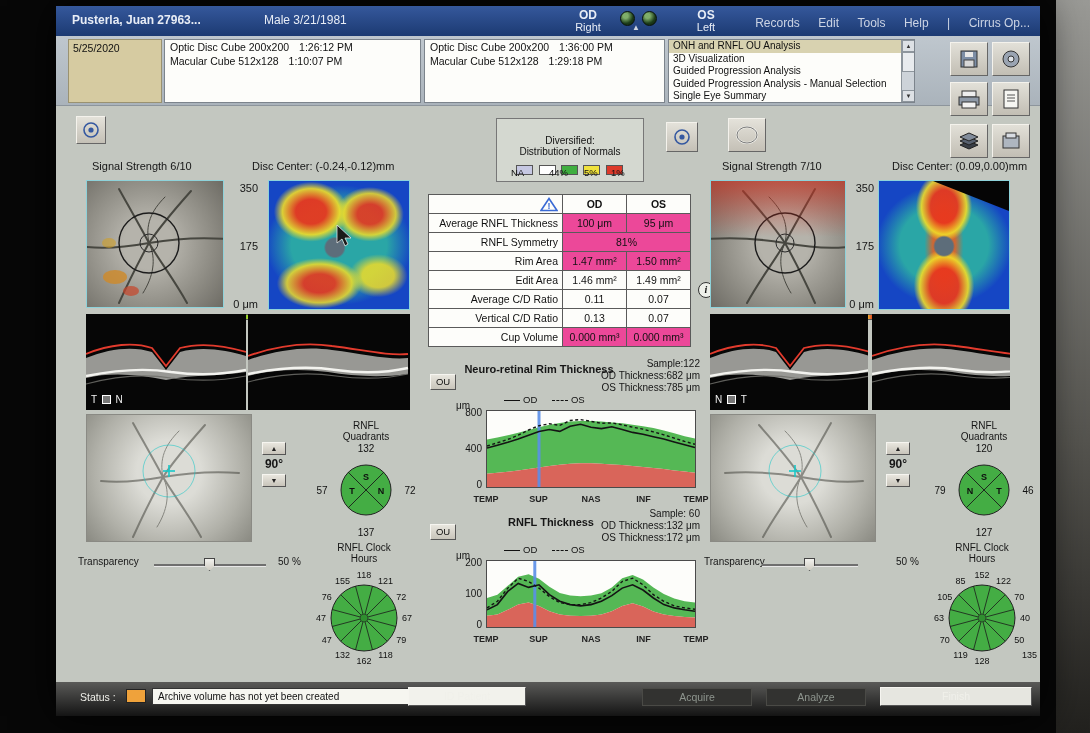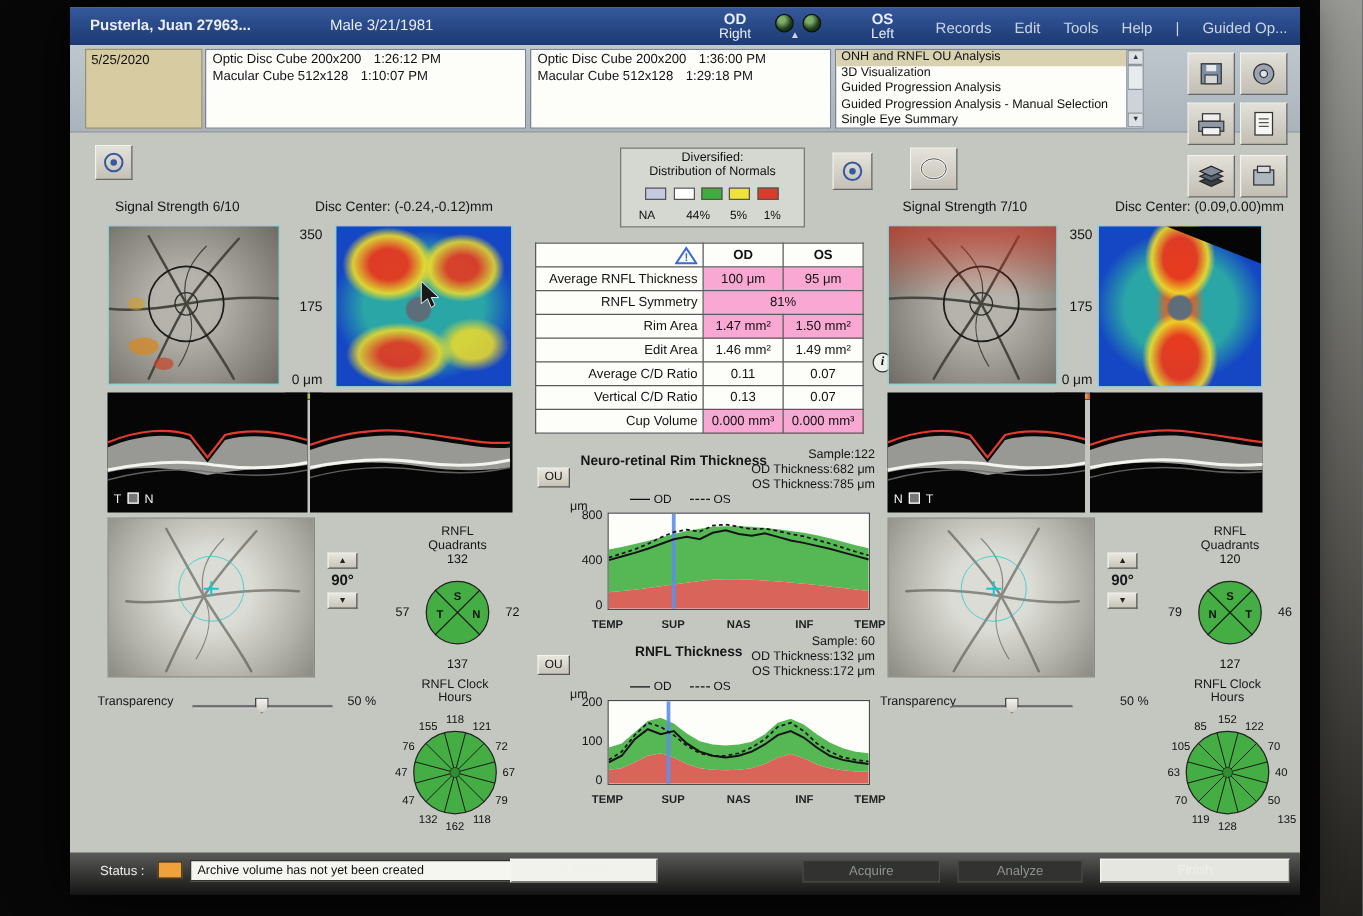--- a/index.html
+++ b/index.html
@@ -34,21 +34,21 @@
   .rt{text-align:right}
   .btn3d{background:linear-gradient(180deg,#e8e6de,#c8c4ba);border:1px solid #555;border-top-color:#f6f5f0;border-left-color:#f6f5f0;cursor:pointer}
   .imgbox{position:absolute;border:1px solid #8ed2da;overflow:hidden}
   .iconbtn{position:absolute;background:linear-gradient(180deg,#e4e2da,#c4c0b6);border:1px solid #666;border-top-color:#f4f2ec;border-left-color:#f4f2ec;display:flex;align-items:center;justify-content:center}
   
   table.onh{position:absolute;left:372px;top:188px;border-collapse:collapse;font-size:10.5px;background:#fdfdfa}
   table.onh td,table.onh th{border:1px solid #5a5a5a;height:19px;padding:0 4px}
   table.onh td.l{width:134px;text-align:right;background:#fdfdfa}
   table.onh td.v{width:64px;text-align:center}
   table.onh th{width:64px;text-align:center;font-weight:bold;background:#fdfdfa}
-  td.s-normal{background:#f9a8d4}
+  td.s-normal{background:#ec4899}
   
   .plot{position:absolute;border:1px solid #4a4a4a;background:#fff}
   .xtick{position:absolute;transform:translateX(-50%);font-size:9px;font-weight:bold;color:#222}
   .clknum{position:absolute;transform:translate(-50%,-50%);font-size:9px;color:#111;white-space:nowrap}
   .qnum{position:absolute;transform:translate(-50%,-50%);font-size:10px;color:#111}
   .legline{display:inline-block;vertical-align:middle;border-top:1.6px solid #111;width:16px;margin-right:3px}
   .legline.dash{border-top-style:dashed}
   .spin{position:absolute;width:24px;height:13px;font-size:7px;line-height:11px;text-align:center;color:#222}
   .slider-track{position:absolute;height:3px;background:#6f6f6f;border-bottom:1px solid #e8e8e8}
   .slider-thumb{position:absolute;width:11px;height:13px;background:linear-gradient(180deg,#f2f2ee,#cfccc2);border:1px solid #444;clip-path:polygon(0 0,100% 0,100% 55%,50% 100%,0 55%)}
@@ -121,21 +121,21 @@
     <span class="eye" style="left:586px;top:5px"></span>
     <span class="abs" style="left:576px;top:17px;font-size:8px;color:#cfd6e2">▲</span>
     <span class="tb-txt bold ctr" style="left:630px;top:2px;width:40px">OS</span>
     <span class="tb-txt ctr" style="left:630px;top:15px;width:40px;font-size:11px">Left</span>
     <div class="menu abs" style="right:10px;top:7px;white-space:nowrap">
       <span>Records</span>
       <span>Edit</span>
       <span>Tools</span>
       <span>Help</span>
       <span>|</span>
-      <span>Guided Op...</span>
+      <span>Cirrus Op...</span>
     </div>
   </div>
 
   <div id="scanstrip">
     <div class="datecell">
       <span>5/25/2020</span>
     </div>
     <div class="listbox" style="left:108px;width:257px">
       <div class="scanrow">
         <span>Optic Disc Cube 200x200</span>
@@ -325,21 +325,21 @@
       <span class="clknum" style="left: 75.5px; top: 91.2px;">118</span>
       <span class="clknum" style="left: 54px; top: 97px;">162</span>
       <span class="clknum" style="left: 32.5px; top: 91.2px;">132</span>
       <span class="clknum" style="left: 16.8px; top: 75.5px;">47</span>
       <span class="clknum" style="left: 11px; top: 54px;">47</span>
       <span class="clknum" style="left: 16.8px; top: 32.5px;">76</span>
       <span class="clknum" style="left: 32.5px; top: 16.8px;">155</span>
     </div>
 
   <div class="abs" style="left:440px;top:112px;width:148px;height:64px;background:#d4d8d0;border:1px solid #777">
-    <div class="ctr" style="font-size:10px;margin-top:2px">Diversified:</div>
+    <div class="ctr" style="font-size:10px;margin-top:16px">Diversified:</div>
     <div class="ctr" style="font-size:10px">Distribution of Normals</div>
     <div class="ctr" style="margin-top:3px">
       <span class="chip" style="background:#c6c8e2"></span>
       <span class="chip" style="background:#ffffff"></span>
       <span class="chip" style="background:#3fae3f"></span>
       <span class="chip" style="background:#f0e23c"></span>
       <span class="chip" style="background:#dd3a2a"></span>
     </div>
     <div class="abs" style="left:0;top:48px;width:148px;font-size:9.5px">
       <span class="abs" style="left:14px">NA</span>

